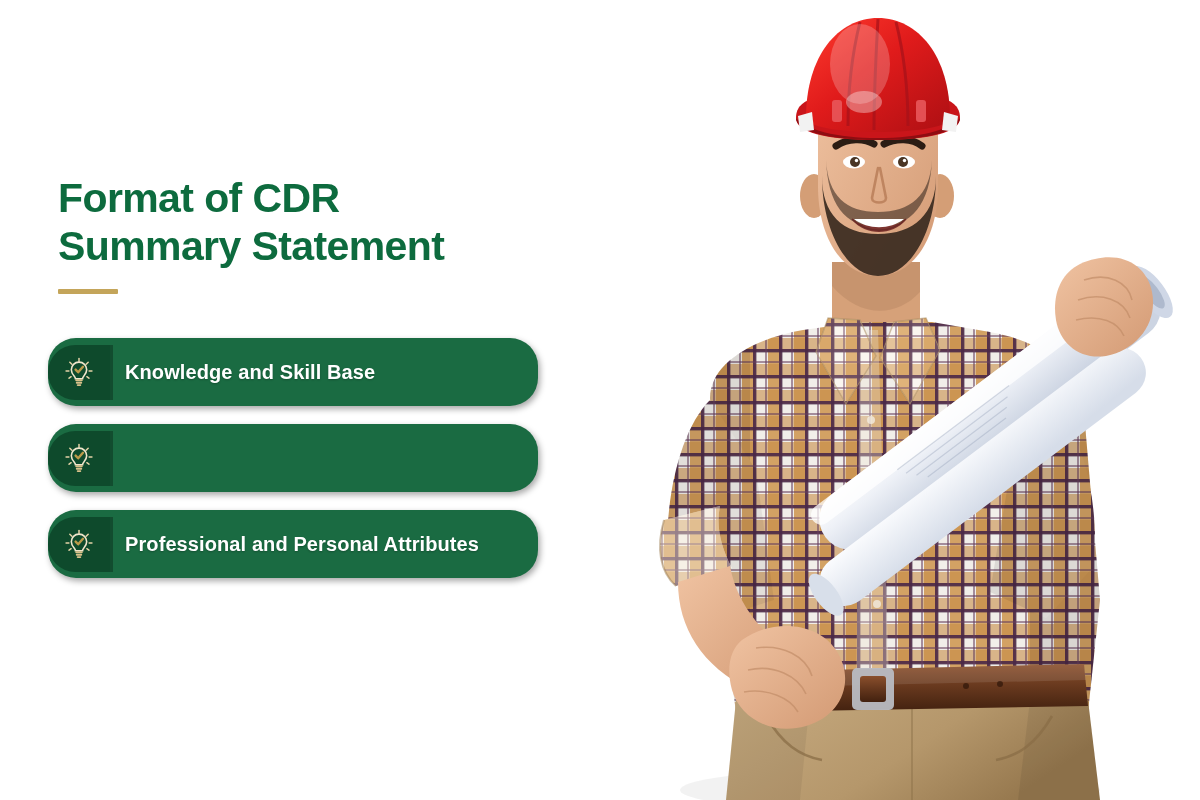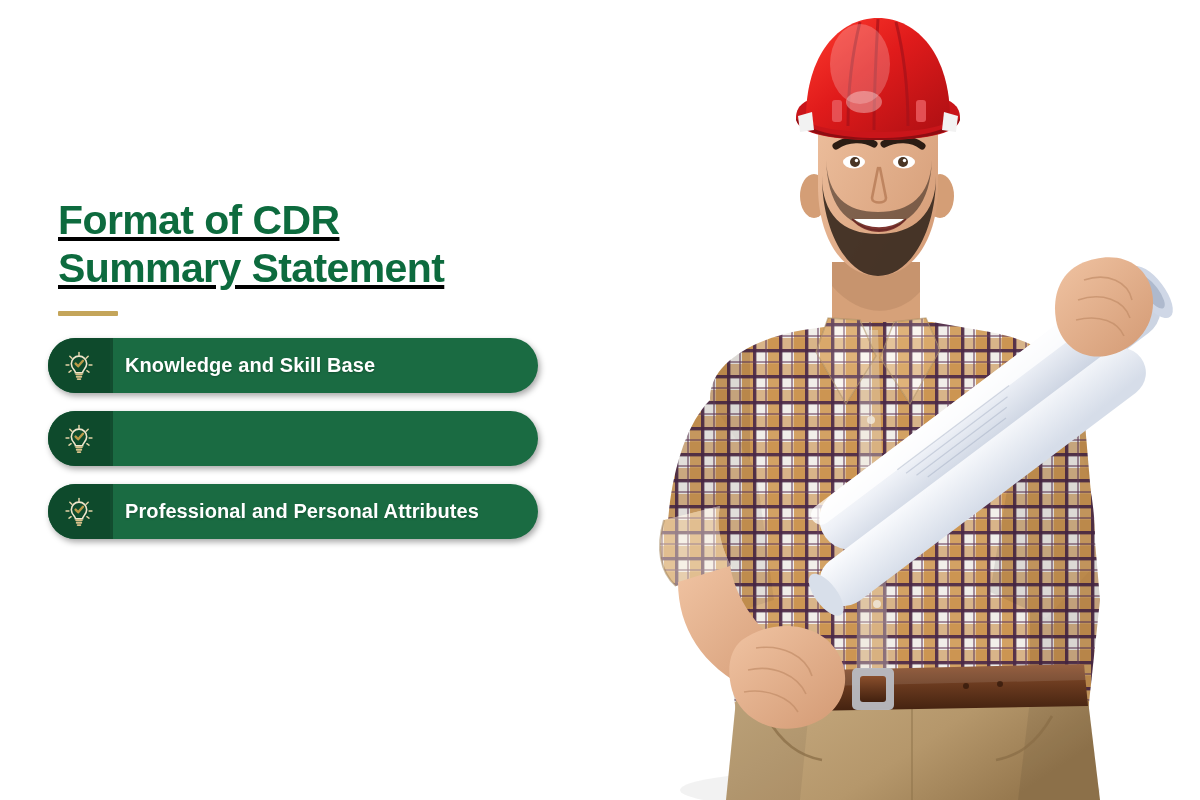--- a/index.html
+++ b/index.html
@@ -18,24 +18,23 @@
     width: 1200px;
     height: 800px;
     background: #ffffff;
     overflow: hidden;
   }
 
   
   .left-panel {
     position: absolute;
     left: 58px;
-    top: 196px;
+    top: 174px;
     width: 520px;
     z-index: 5;
-    text-decoration: underline;
   }
 
   .page-title {
     font-family: "Liberation Sans", sans-serif;
     font-weight: 700;
     font-size: 41px;
     line-height: 1.18;
     letter-spacing: -0.6px;
     color: #0d6b3e;
     white-space: pre-line;
@@ -53,21 +52,21 @@
   .pill-list {
     position: absolute;
     left: 48px;
     top: 338px;
     width: 490px;
     z-index: 5;
   }
 
   .pill {
     position: relative;
-    height: 55px;
+    height: 68px;
     margin-bottom: 18px;
     border-radius: 28px;
     background: #1a6b42;
     display: flex;
     align-items: center;
     filter: drop-shadow(2px 3px 3px rgba(0,0,0,0.35));
   }
 
   .pill:last-child { margin-bottom: 0; justify-content: flex-end; }
 

